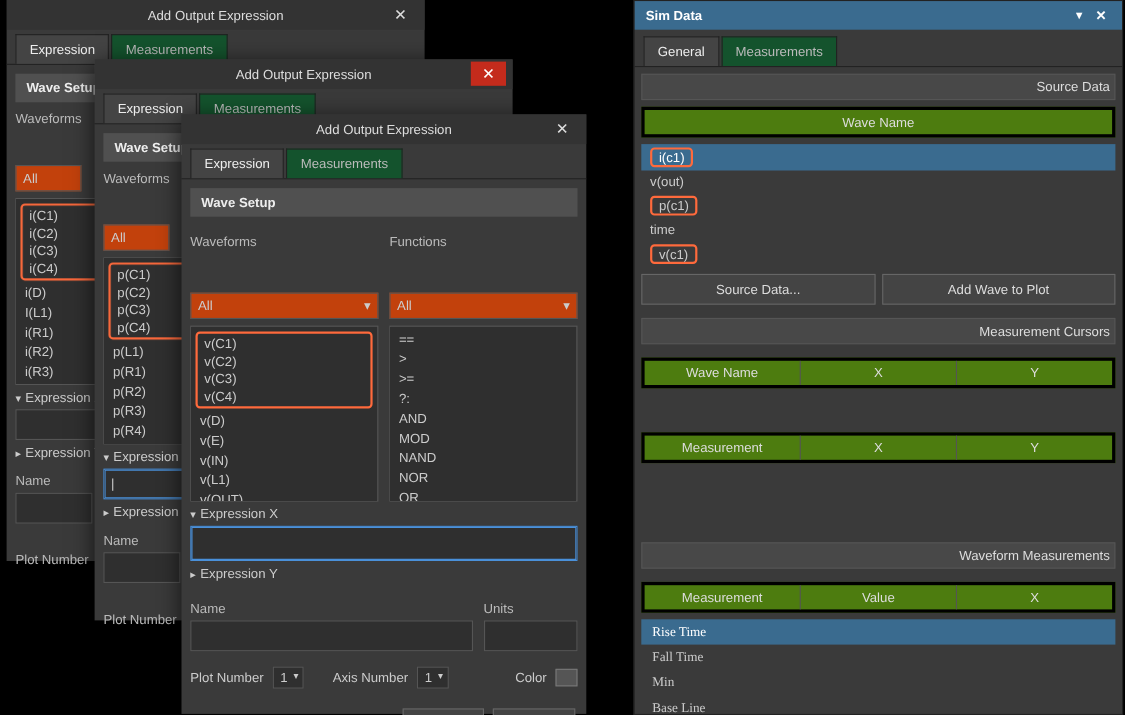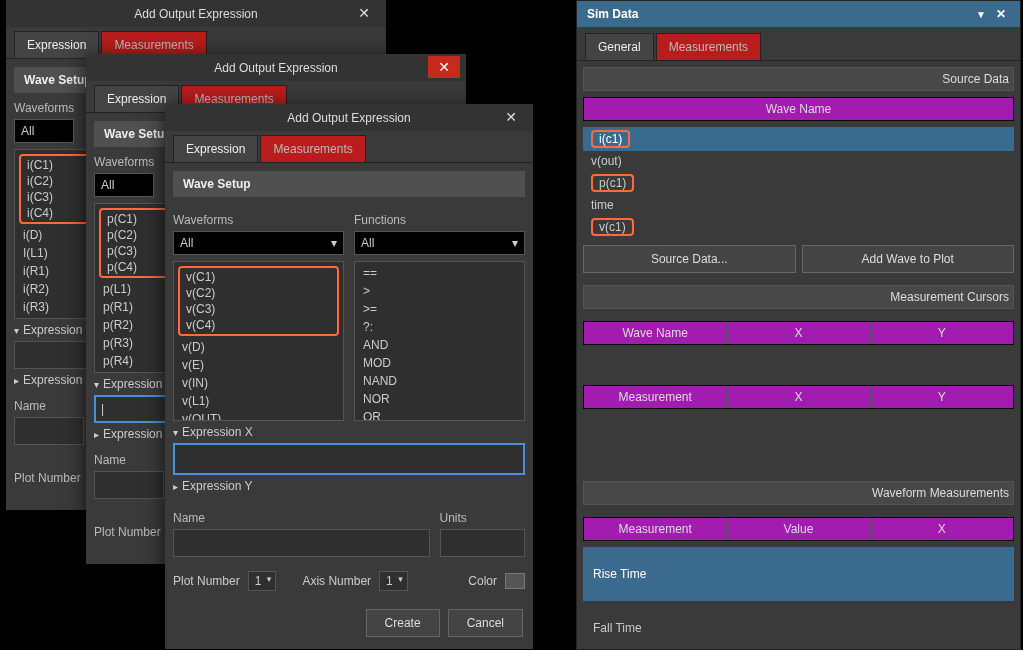--- a/index.html
+++ b/index.html
@@ -2,28 +2,28 @@
 <html><head>
 <meta charset="utf-8">
 <style>
 * { box-sizing: border-box; margin: 0; padding: 0; font-family: -apple-system, "Segoe UI", Arial, sans-serif; font-size: 12px; }
 body { background: #000; width: 1023px; height: 650px; position: relative; color: #ccc; }
 .dialog { position: absolute; background: #3a3a3a; box-shadow: 0 4px 20px rgba(0,0,0,0.7); }
 .titlebar { background: #333; padding: 6px 10px; text-align: center; position: relative; color: #ddd; font-size: 13px; }
 .titlebar .close { position: absolute; right: 6px; top: 2px; width: 32px; height: 22px; display: flex; align-items: center; justify-content: center; font-size: 14px; cursor: pointer; }
 .titlebar .close.red { background: #c42b1c; color: #fff; }
 .tabs { display: flex; border-bottom: 1px solid #222; padding-left: 8px; margin-top: 4px; }
-.tab { padding: 6px 12px; background: #b91c1c; color: #bbb; cursor: pointer; margin-right: 2px; border: 1px solid #222; border-bottom: none; }
+.tab { padding: 6px 12px; background: #14532d; color: #bbb; cursor: pointer; margin-right: 2px; border: 1px solid #222; border-bottom: none; }
 .tab.active { background: #444; color: #eee; }
 .section-hdr { background: #505050; padding: 6px 10px; color: #eee; font-weight: 600; margin: 8px; }
 .body-pad { padding: 0 8px 8px 8px; }
 .label { color: #bbb; margin: 8px 0 4px 0; display: block; }
 .row { display: flex; gap: 10px; }
 .col { flex: 1; display: flex; flex-direction: column; }
-select, .select-fake { background: #000000; color: #ccc; border: 1px solid #555; padding: 4px 6px; width: 100%; }
+select, .select-fake { background: #c2410c; color: #ccc; border: 1px solid #555; padding: 4px 6px; width: 100%; margin-top: 35px; }
 .listbox { background: #2f2f2f; border: 1px solid #555; overflow-y: auto; padding: 2px 0; }
 .listbox .item { padding: 2px 8px; color: #ccc; cursor: pointer; white-space: nowrap; }
 .highlight-box { border: 2px solid #ff6a3c; border-radius: 4px; padding: 1px 2px; margin: 2px 4px; }
 .highlight-box .item { padding: 1px 4px; }
 .collapsible { color: #ccc; padding: 4px 0; cursor: pointer; }
 .collapsible::before { content: "▸"; margin-right: 4px; font-size: 10px; display:inline-block; }
 .collapsible.open::before { content: "▾"; }
 .textinput, input[type=text] { background: #2f2f2f; border: 1px solid #555; color: #ccc; padding: 6px; width: 100%; }
 .textinput.focused { border: 1px solid #4a90d9; box-shadow: 0 0 0 1px #4a90d9 inset; }
 .btn { background: #444; border: 1px solid #666; color: #ddd; padding: 6px 18px; cursor: pointer; }
@@ -38,26 +38,26 @@
 .panel-title .pin { margin-left:auto; font-size:10px; cursor:pointer; padding:0 6px; }
 .panel-title .pclose { font-size:12px; cursor:pointer; padding:0 4px; }
 .panel .tabs { margin-top: 6px; }
 .section-title { background: #484848; text-align:right; padding: 4px; margin: 6px; color:#ddd; border:1px solid #555; }
 .wave-list { margin: 0 6px; }
 .wave-list .row-item { padding: 3px 8px; color:#ccc; }
 .wave-list .row-item.sel { background: #3a6b8f; color:#fff; }
 .orange { border:2px solid #ff6a3c; border-radius:4px; display:inline-block; padding: 0 6px; }
 .panel .btn-row2 { display:flex; gap:6px; padding: 6px; }
 .panel .btn-row2 .btn { flex:1; text-align:center; }
-.table-hdr { display:flex; background:#a21caf; border:1px solid #000000; margin: 6px; }
+.table-hdr { display:flex; background:#4d7c0f; border:3px solid #000000; margin: 6px; }
 .table-hdr > div { flex:1; text-align:center; padding:4px; color:#ddd; border-right:1px solid #555; }
 .table-hdr > div:last-child { border-right:none; }
 .spacer { flex:0 0 28px; }
 .wm-list { margin: 0 6px; }
-.wm-list .row-item { padding: 20px 10px; }
+.wm-list .row-item { padding: 4px 10px; font-family: Liberation Serif, serif; }
 .wm-list .row-item.sel { background:#3a6b8f; color:#fff; }
 .scrollbar-fake::-webkit-scrollbar { width:10px; }
 .scrollbar-fake::-webkit-scrollbar-track { background:#2a2a2a; }
 .scrollbar-fake::-webkit-scrollbar-thumb { background:#666; }
 </style>
 </head>
 <body>
 
 <div class="dialog" style="left:6px; top:0; width:380px; height:510px;">
   <div class="titlebar">

